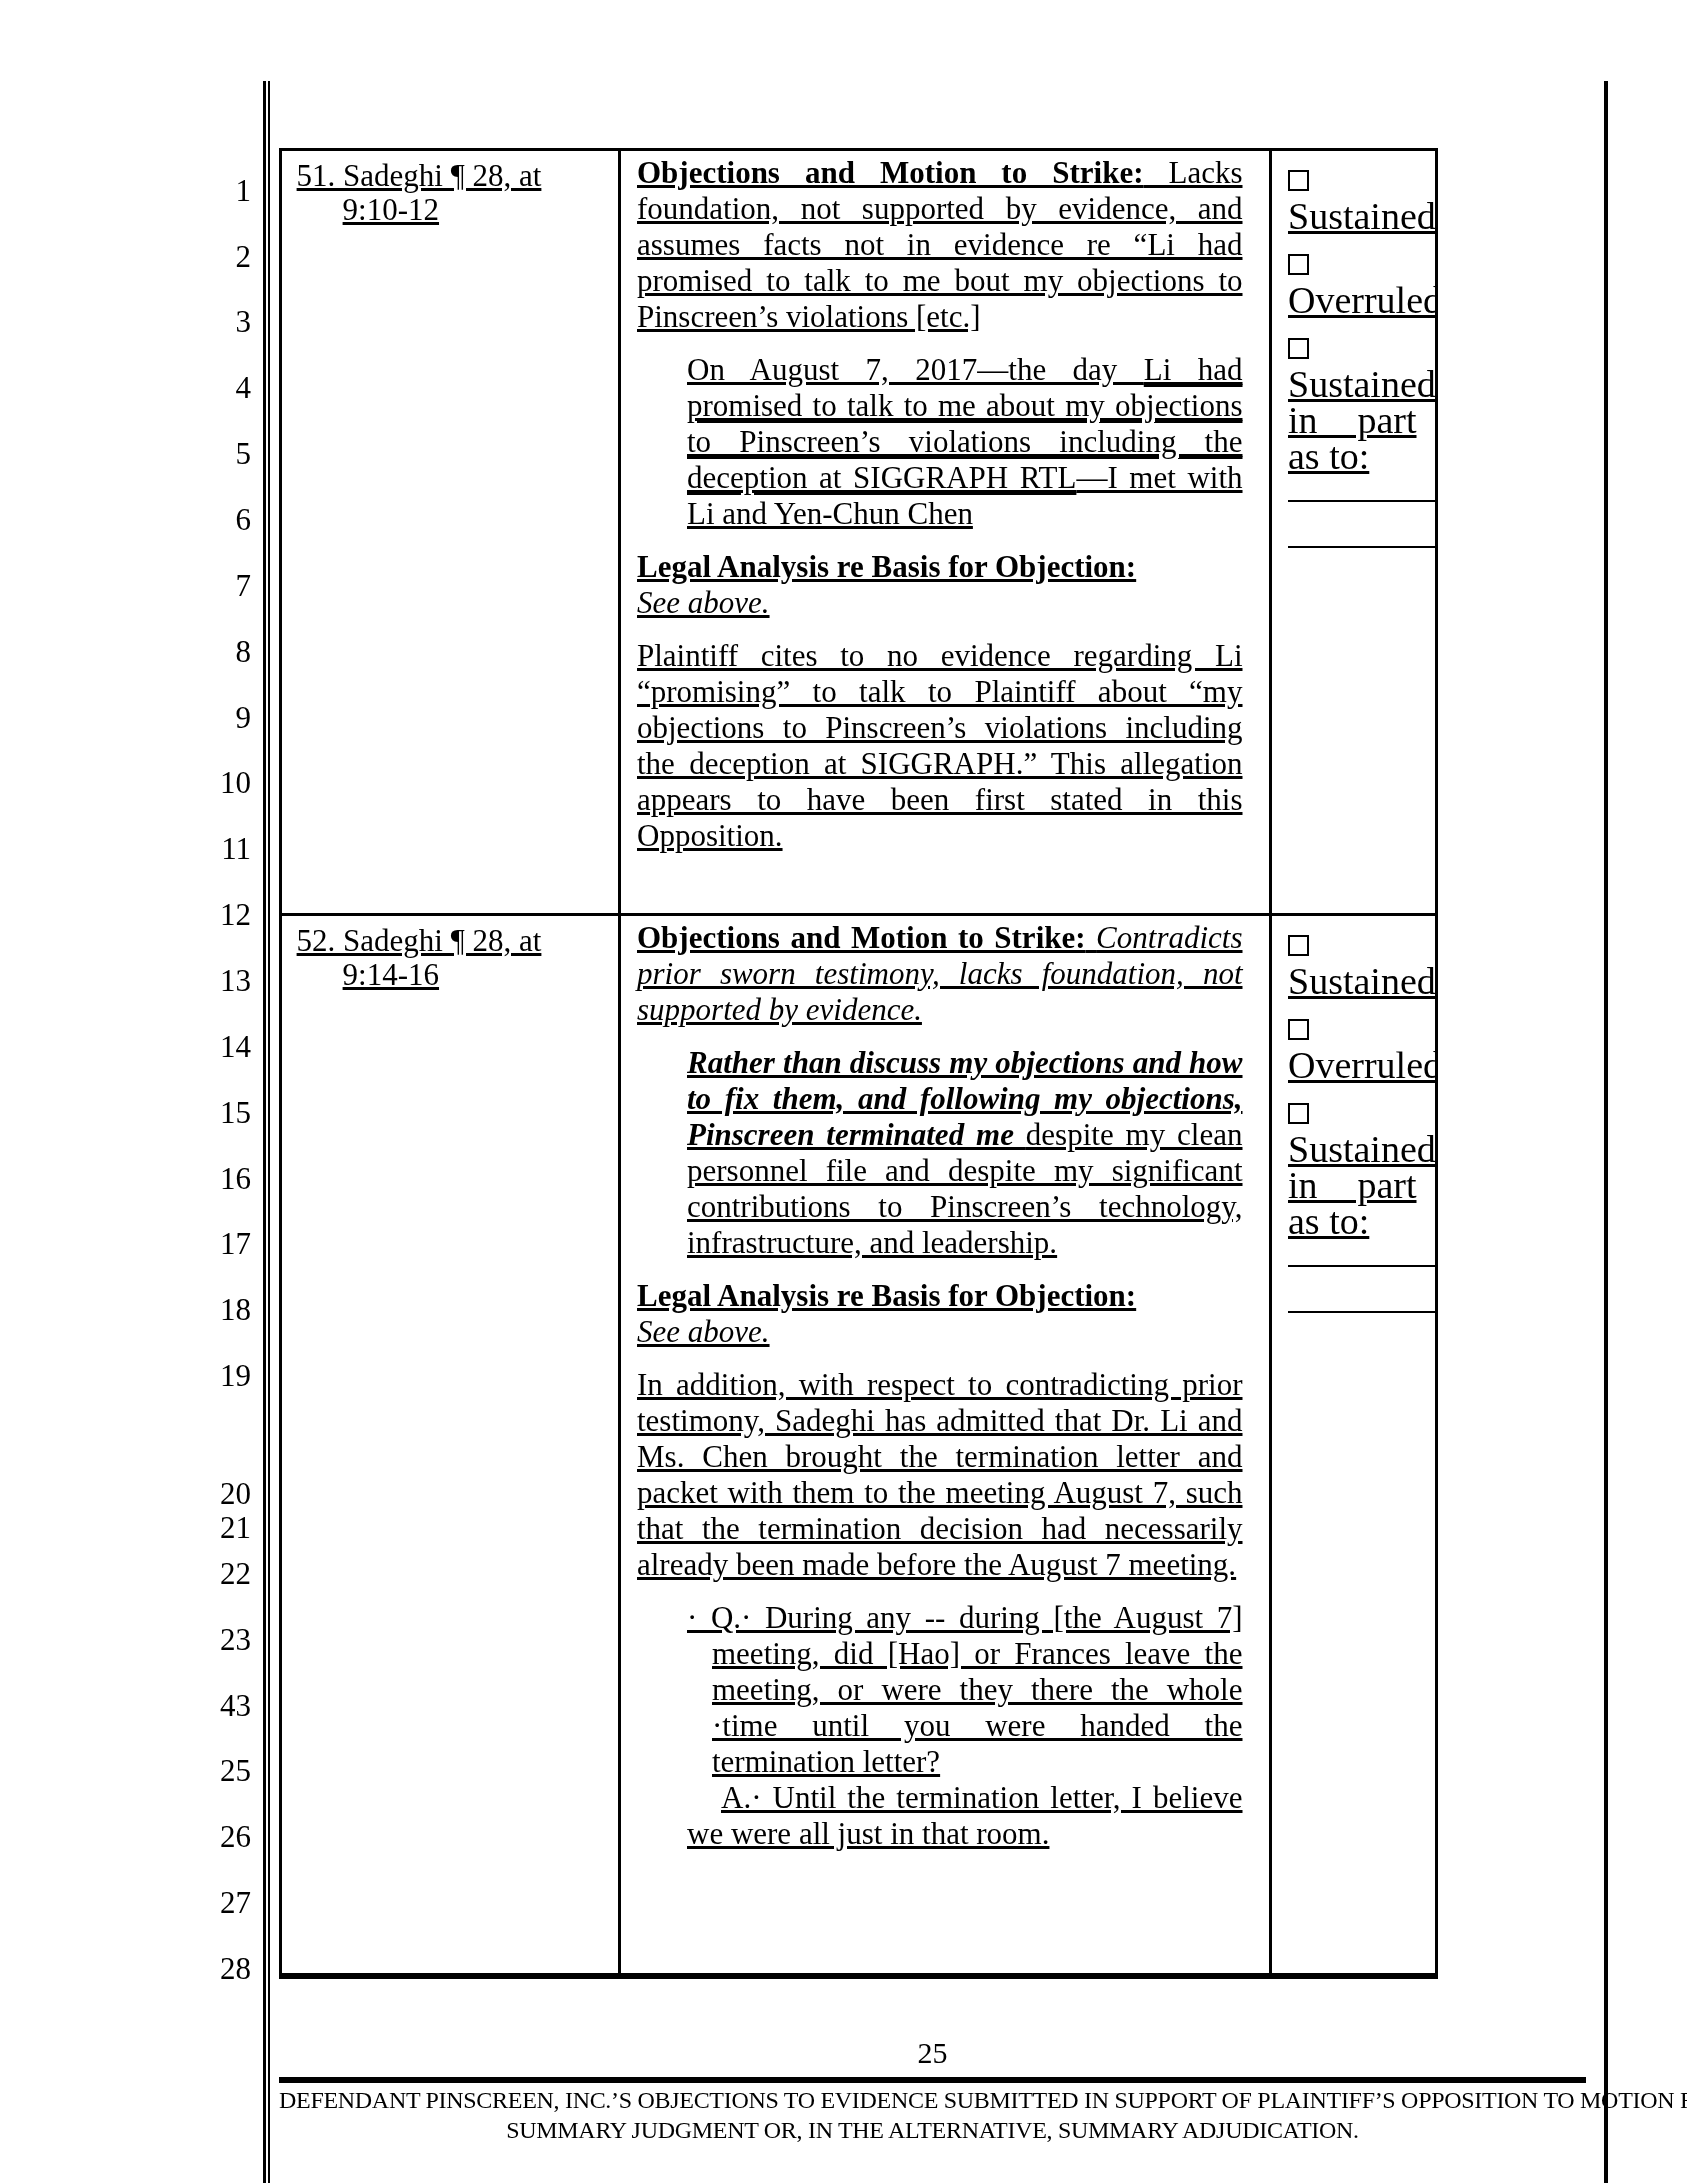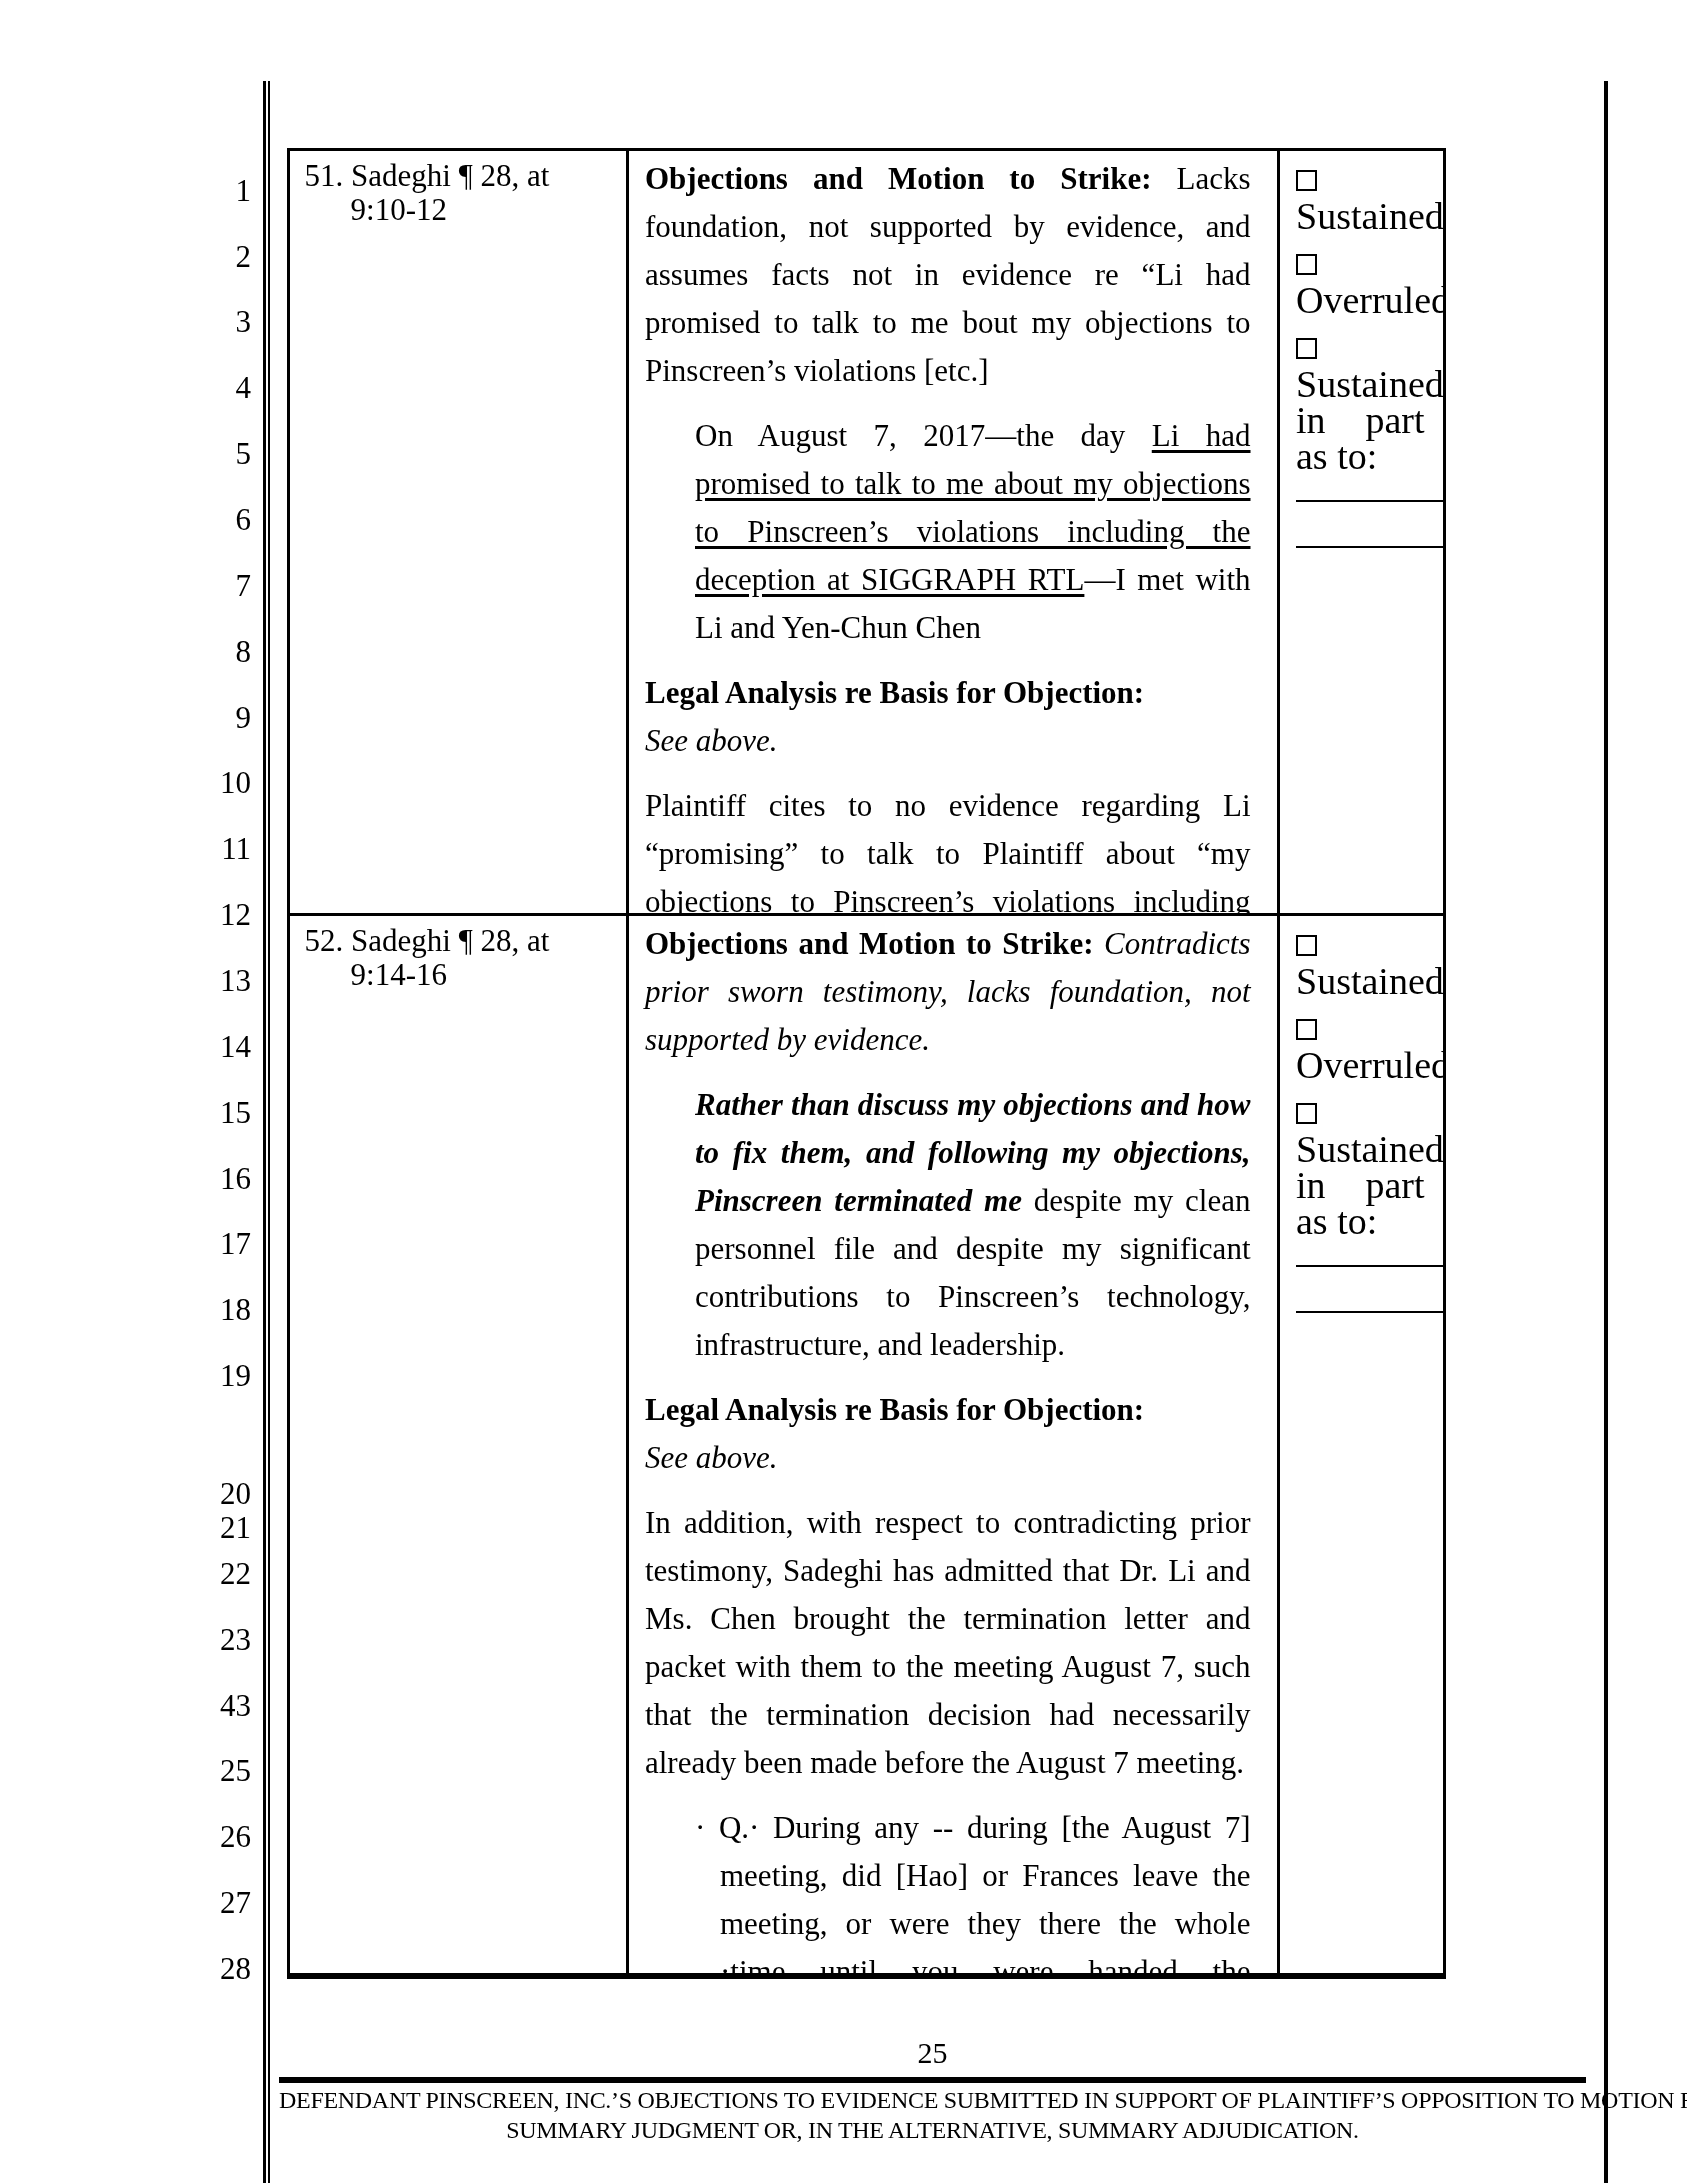--- a/index.html
+++ b/index.html
@@ -17,35 +17,36 @@
   .vrule.b{left:268px;width:2px;}
   .vrule.r{left:1604px;width:4px;}
   
   .linenum-rail{position:absolute;left:172px;top:0;width:79px;height:2183px;}
   .linenum-rail div{
     position:absolute;right:0;width:79px;text-align:right;
     font-size:31px;line-height:36px;
   }
   
   .objtable{
-    position:absolute;left:287px;top:148px;width:1159px;height:1831px;
+    position:absolute;left:279px;top:148px;width:1159px;height:1831px;
     box-sizing:border-box;
     border:3.3px solid #000;border-bottom-width:6px;
     display:grid;
     grid-template-columns:339px 651px 1fr;
     grid-template-rows:765px 1fr;
+    text-decoration:underline;
   }
   .cell{box-sizing:border-box;overflow:hidden;}
   .cell.cite,.cell.obj{border-right:3.3px solid #000;}
   .row1{border-bottom:3.3px solid #000;}
   
   .cite{padding:8px 5.3px 0 14.6px;font-size:31px;line-height:34px;}
   .cite .l2{margin-left:46px;}
   
-  .obj{padding:4px 26.5px 0 16px;font-size:31px;line-height:48px;text-align:justify;}
+  .obj{padding:4px 26.5px 0 16px;font-size:31px;line-height:36px;text-align:justify;}
   .obj p{margin:0 0 17px 0;}
   .obj p:last-child{margin-bottom:0;}
   .obj .quote{margin-left:50px;}
   .obj .qa{margin-left:50px;}
   .obj .qa.q{padding-left:25px;text-indent:-25px;margin-bottom:0;}
   .obj .qa.a{text-indent:34px;margin-bottom:0;}
   .obj b{font-weight:bold;}
   .obj i{font-style:italic;}
   .obj .bi{font-weight:bold;font-style:italic;}
   .obj u{text-decoration:underline;text-underline-offset:4px;}

